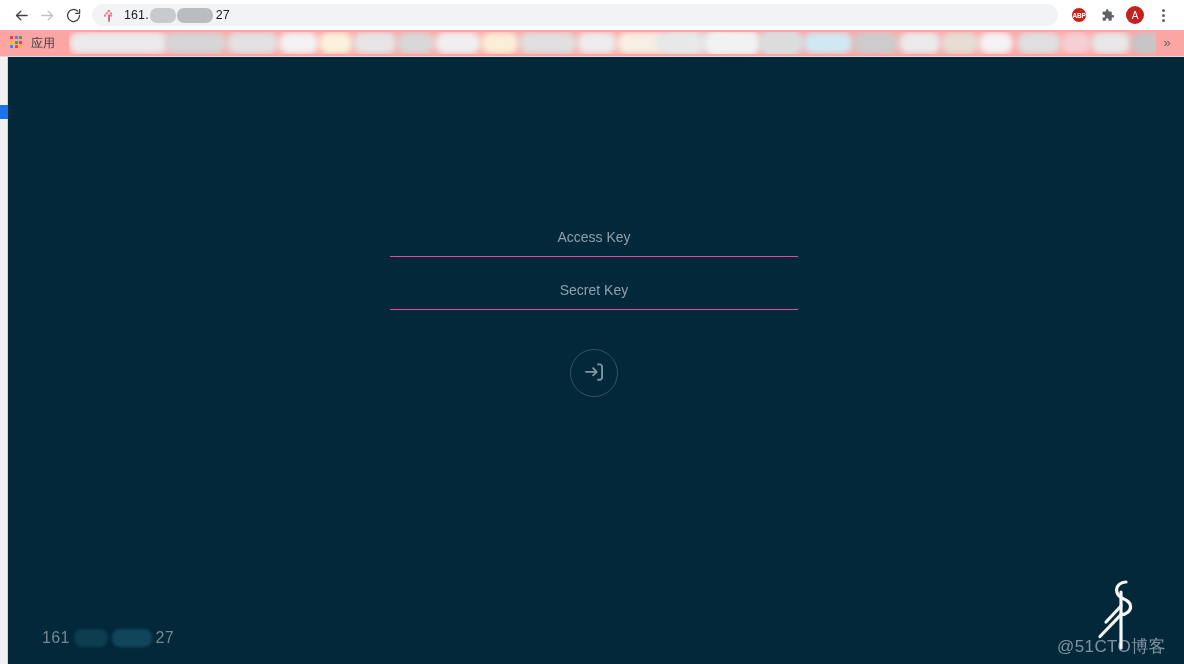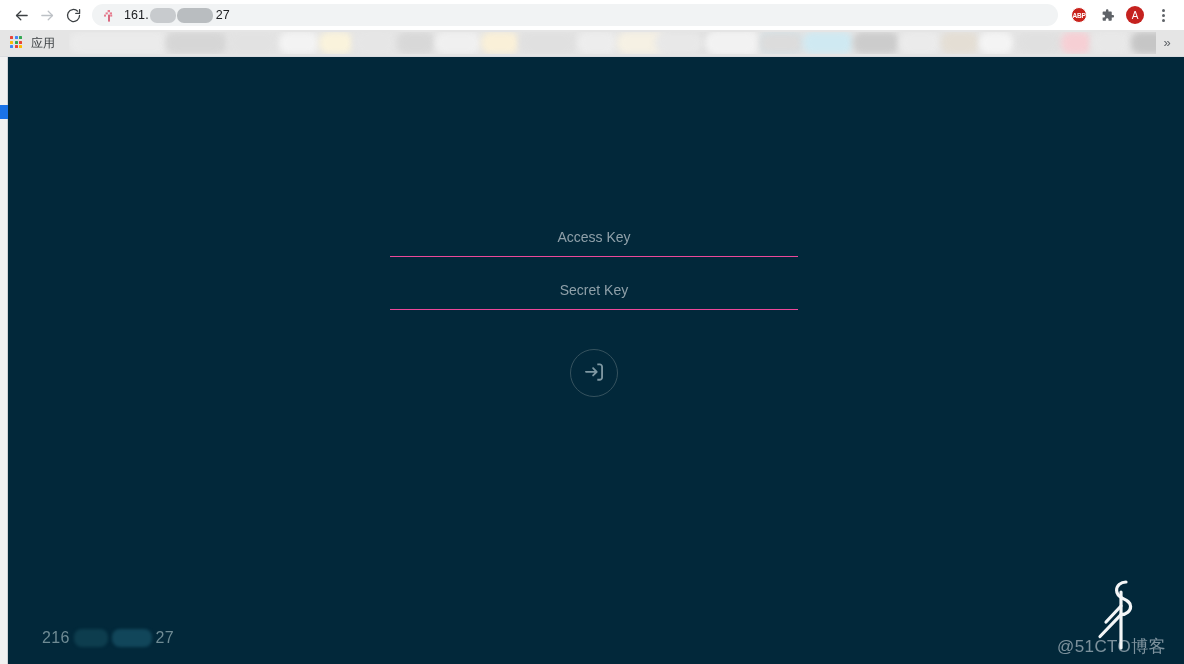--- a/index.html
+++ b/index.html
@@ -104,21 +104,21 @@
     display: flex; flex-direction: column; gap: 2px; align-items: center;
   }
   .kebab i { width: 3px; height: 3px; border-radius: 50%; background: #5f6368; display: block; }
 
   
   .bookmarks {
     height: 26px;
     display: flex;
     align-items: center;
     padding: 0 6px 0 10px;
-    background: #e5e5e5;
+    background: #fca5a5;
     position: relative;
     overflow: hidden;
   }
   .apps-icon {
     width: 14px; height: 14px;
     display: grid;
     grid-template-columns: repeat(3, 3px);
     grid-template-rows: repeat(3, 3px);
     gap: 1.6px;
     flex: 0 0 auto;
@@ -411,21 +411,21 @@
 
     <button class="submit-btn">
       <svg width="22" height="22" viewBox="0 0 24 24" fill="#7f98a2">
         <path d="M10.3 7.4 12.6 9.7H3.2c-.55 0-1 .45-1 1s.45 1 1 1h9.4l-2.3 2.3c-.4.4-.4 1 0 1.4s1 .4 1.4 0l4-4c.4-.4.4-1 0-1.4l-4-4c-.4-.4-1-.4-1.4 0s-.4 1 0 1.4z"></path>
         <path d="M15.6 3.6h2.6c.9 0 1.6.7 1.6 1.6v11.6c0 .9-.7 1.6-1.6 1.6h-2.6v2h2.6c2 0 3.6-1.6 3.6-3.6V5.2c0-2-1.6-3.6-3.6-3.6h-2.6z"></path>
       </svg>
     </button>
   </div>
 
   <div class="host-label">
-    <span>216</span>
+    <span>161</span>
     <span class="host-redact h1"></span>
     <span class="host-redact h2"></span>
     <span>27</span>
   </div>
 
   <div class="brand-logo">
     <svg viewBox="0 0 66 82" width="66" height="82" fill="none" stroke="#f4f6f7" stroke-width="3.2" stroke-linecap="round" stroke-linejoin="round">
       <path d="M40 12c-5.4 0-9.4 3.6-9.4 8.2 0 4.2 2.8 6.6 6.6 8.4 4 1.9 7.4 3.6 7.4 7.8 0 4.6-4.2 8.2-9.6 8.2"></path>
       <path d="M35 44.6 14 66.5"></path>
       <path d="M35 22 35 78"></path>

